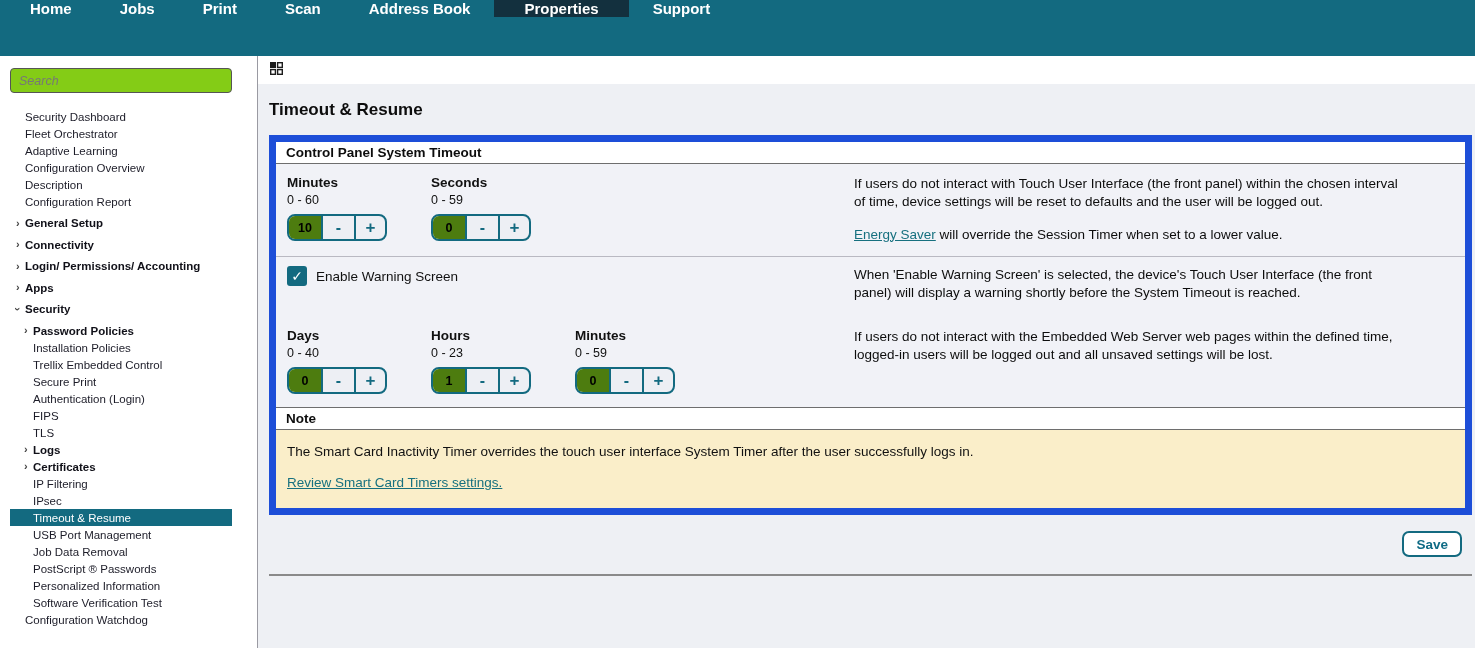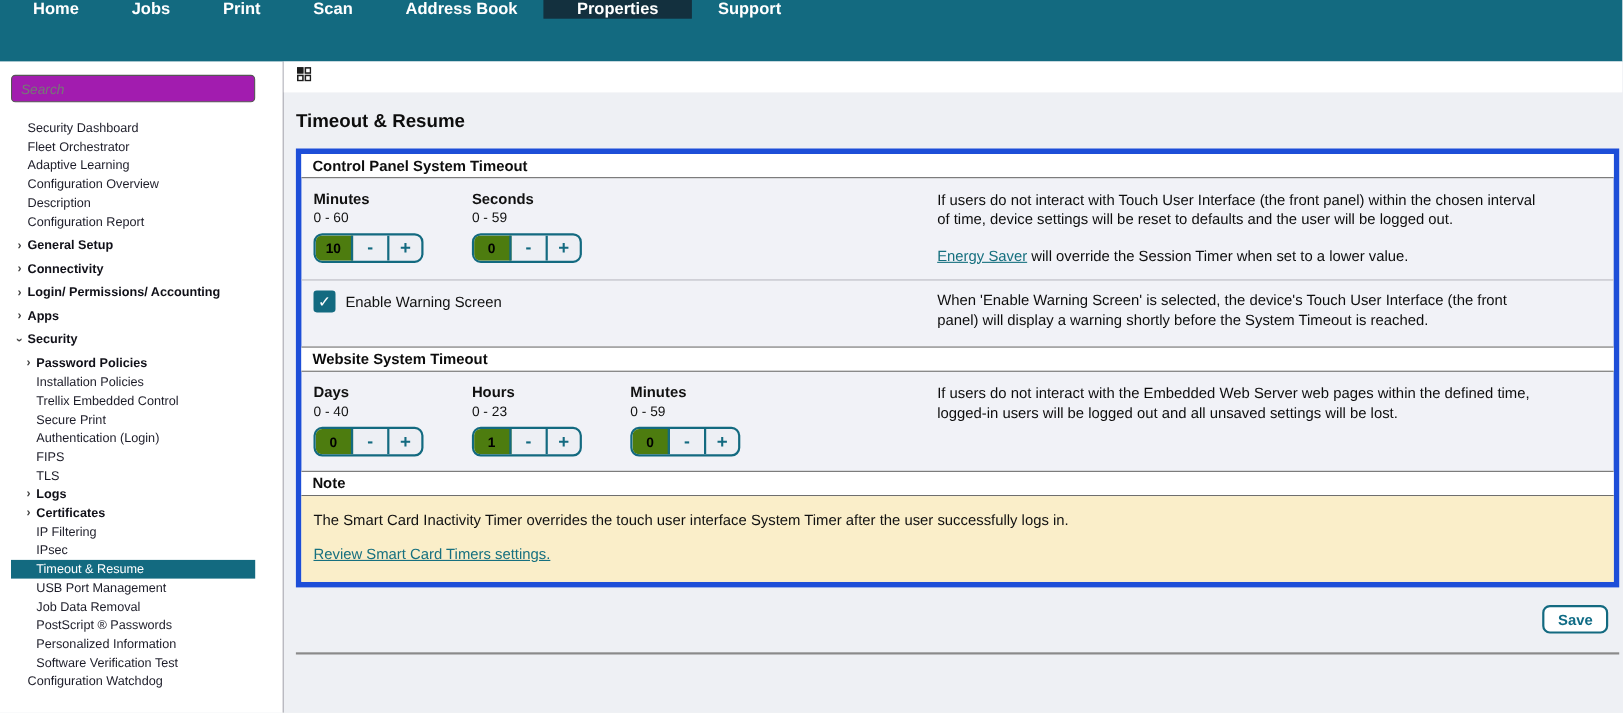--- a/index.html
+++ b/index.html
@@ -18,21 +18,21 @@
   .nav-item.active { background:#13303e; padding:0 30px; }
   .nav-user { display:flex; align-items:center; gap:10px; padding-right:24px;
               color:#fff; font-size:15px; font-weight:bold; }
 
   
   .layout { display:flex; height:592px; }
   .sidebar { width:258px; background:#fff; border-right:1px solid #9a9aa2;
              padding-top:12px; flex:none; overflow:hidden; }
   .search-wrap { padding-left:10px; }
   .search-input { width:222px; height:25px; border:1px solid #555; border-radius:4px;
-                  padding:0 8px; font-size:12.5px; font-family:inherit; background:#a21caf; }
+                  padding:0 8px; font-size:12.5px; font-family:inherit; background:#84cc16; }
   .search-input::placeholder { font-style:italic; color:#777; }
 
   .side-list { margin:15px 0 0 10px; width:222px; font-size:11.5px; color:#1c1c28; }
   .side-item { position:relative; padding:1.5px 2px 1.5px 15px; line-height:14px; cursor:pointer; }
   .side-item.lvl2 { padding-left:23px; }
   .side-item.bold { font-weight:bold; color:#101018; }
   .side-item.lvl1.bold { margin:4.5px 0; }
   .side-item.selected { background:#136a80; color:#fff; }
   .chev { position:absolute; left:6px; top:1px; color:#444; font-size:11px; }
   .lvl2 .chev { left:14px; }
@@ -44,21 +44,21 @@
   .iconstrip { height:28px; background:#fff; display:flex; align-items:center; padding-left:12px; flex:none; }
   .content { padding:0 3px 0 11px; }
   .page-title { font-size:17px; font-weight:bold; margin:16px 0 15px 0; color:#0d0d0d; }
 
   .tabs { display:flex; height:30px; }
   .tab { flex:1; display:flex; align-items:center; justify-content:center;
          font-size:13px; font-weight:bold; cursor:pointer; }
   .tab.active { background:#136a80; color:#fff; }
   .tab.inactive { background:#f3f5f9; border:1px solid #136a80; color:#111; }
 
-  .panel { border:5px solid #1d4ed8; margin-top:8px; background:#f1f2f7; }
+  .panel { border:7px solid #1d4ed8; margin-top:8px; background:#f1f2f7; }
   .sec-head { background:#fff; border-bottom:1px solid #6e6e6e; font-size:13.5px;
               font-weight:bold; padding:3px 10px; color:#0d0d0d; }
   .sec-head.mid { border-top:1px solid #6e6e6e; }
 
   .row { display:flex; padding:11px 10px 13px 11px; }
   .row .left { width:567px; flex:none; display:block; }
   .row .right { flex:1; max-width:545px; font-size:13.5px; line-height:1.32; color:#0d0d0d; }
 
   .stepper-line { display:flex; }
   .stepper-block { width:144px; flex:none; }
@@ -302,21 +302,20 @@
         <div class="row warn-row">
           <div class="left">
             <div class="check-wrap">
               <span class="checkbox">✓</span>
               <span class="check-label">Enable Warning Screen</span>
             </div>
           </div>
           <div class="right">When 'Enable Warning Screen' is selected, the device's Touch User Interface (the front panel) will display a warning shortly before the System Timeout is reached.</div>
         </div>
 
-        <div class="sec-head mid">Website System Timeout</div>
 
         <div class="row">
           <div class="left">
             <div class="stepper-line">
               <div class="stepper-block">
                 <div class="fld-label">Days</div>
                 <div class="fld-range">0 - 40</div>
                 <div class="stepper">
                   <input class="st-val" value="0" style="">
                   <button class="st-btn">-</button>

